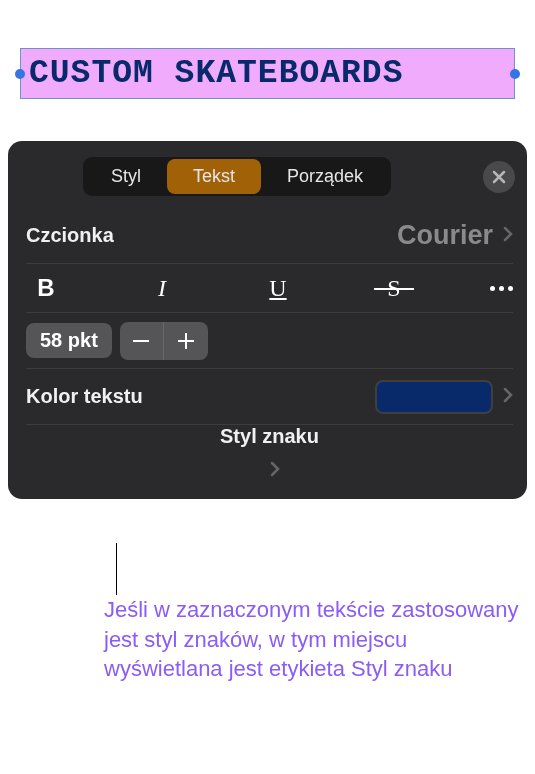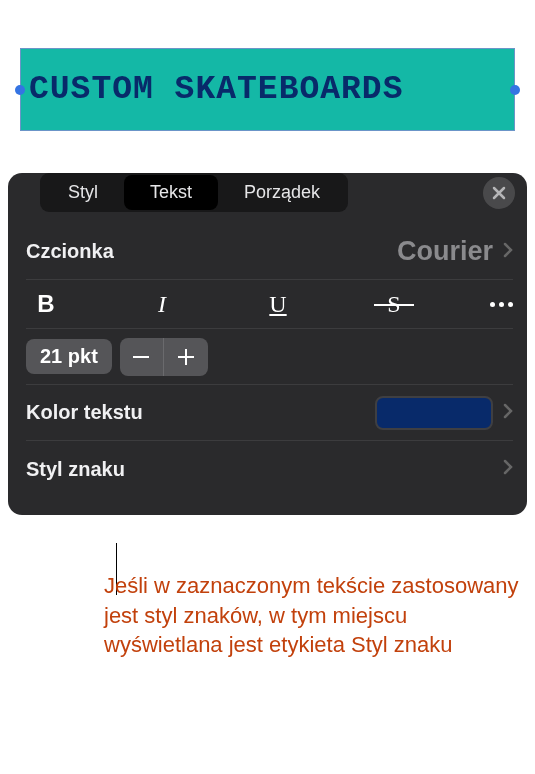--- a/index.html
+++ b/index.html
@@ -10,22 +10,22 @@
       font-family: -apple-system, "Helvetica Neue", Arial, sans-serif;
       position: relative;
     }
     .canvas-area {
       padding: 48px 20px 30px;
       background: #fff;
     }
     .text-box {
       position: relative;
       border: 1px solid #6b95c8;
-      background: #14b8a6;
-      padding: 22px 8px;
+      background: #f0abfc;
+      padding: 6px 8px;
       font-family: "Courier New", Courier, monospace;
       font-size: 33px;
       font-weight: bold;
       color: #082a6a;
       letter-spacing: 1px;
       text-align: left;
     }
     .handle {
       width: 10px;
       height: 10px;
@@ -42,39 +42,40 @@
       margin: 12px 8px 0;
       background: #2a2a2c;
       border-radius: 14px;
       overflow: hidden;
       color: #e6e6e8;
       padding-bottom: 8px;
     }
     .panel-header {
       display: flex;
       align-items: center;
-      padding: 0 12px 8px;
+      padding: 16px 12px 8px;
+      margin-left: 43px;
     }
     .seg-control {
       display: flex;
       background: #181819;
       border-radius: 9px;
       padding: 2px;
       flex: 0 0 auto;
       margin-left: 20px;
     }
     .seg-item {
       padding: 7px 26px;
       font-size: 18px;
       color: #e6e6e8;
       border-radius: 8px;
       cursor: pointer;
     }
     .seg-item.active {
-      background: #000000;
+      background: #a16207;
     }
     .close-btn {
       margin-left: auto;
       width: 32px;
       height: 32px;
       border-radius: 50%;
       background: #49494b;
       display: flex;
       align-items: center;
       justify-content: center;
@@ -84,21 +85,21 @@
 
     .panel-body { padding: 4px 14px 10px 18px; }
 
     .row {
       display: flex;
       align-items: center;
       min-height: 56px;
       border-bottom: 1px solid #3c3c3e;
       font-weight: bold;
     }
-    .row:last-child { border-bottom: none; }
+    .row:last-child { border-bottom: none; flex-direction: column; }
     .row-label {
       font-size: 20px;
       color: #f0f0f2;
       flex: 1;
     }
     .row-value {
       font-size: 27px;
       color: #8a8a8d;
     }
     .chevron {
@@ -183,25 +184,25 @@
       position: absolute;
       left: 116px;
       top: 543px;
       width: 1px;
       height: 52px;
       background: #000;
     }
     .callout-text {
       position: absolute;
       left: 104px;
-      top: 571px;
+      top: 595px;
       width: 415px;
       font-size: 22px;
       line-height: 1.35;
-      color: #c2410c;
+      color: #8b5cf6;
     }
   </style>
 </head>
 <body>
 
 <div class="canvas-area">
   <div class="text-box">
     <div class="handle left"></div>
     <span>CUSTOM SKATEBOARDS</span>
     <div class="handle right"></div>
@@ -240,21 +241,21 @@
       <div class="style-btn underline">U</div>
       <div class="style-btn strike">S</div>
       <div class="more-btn">
         <span></span>
         <span></span>
         <span></span>
       </div>
     </div>
 
     <div class="row">
-      <div class="size-box">21 pkt</div>
+      <div class="size-box">58 pkt</div>
       <div class="stepper">
         <div>
           <svg width="16" height="2" viewBox="0 0 16 2">
               <rect width="16" height="2" fill="#fff"></rect>
             </svg>
         </div>
         <div>
           <svg width="16" height="16" viewBox="0 0 16 16">
               <rect x="7" y="0" width="2" height="16" fill="#fff"></rect>
               <rect x="0" y="7" width="16" height="2" fill="#fff"></rect>

